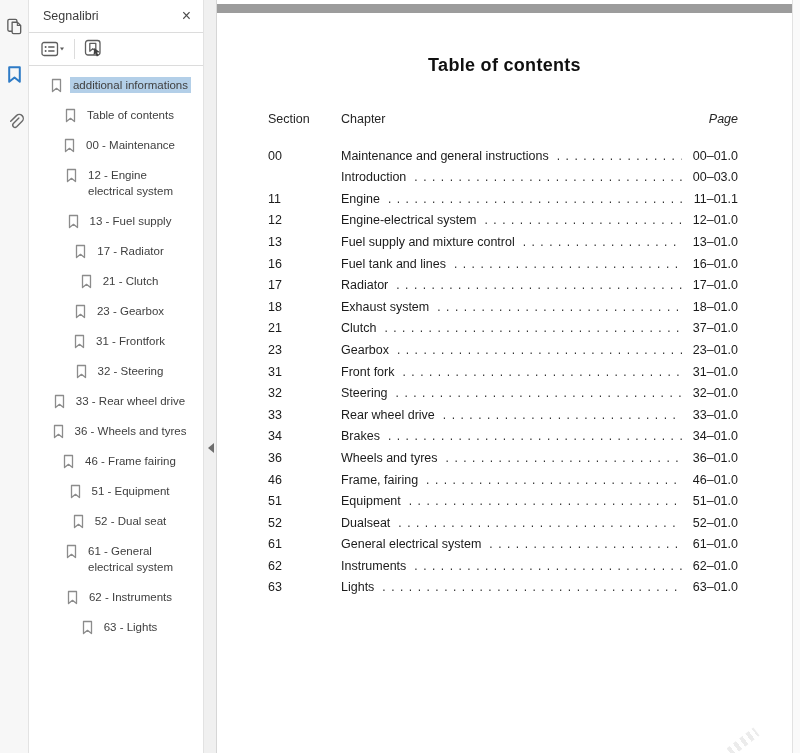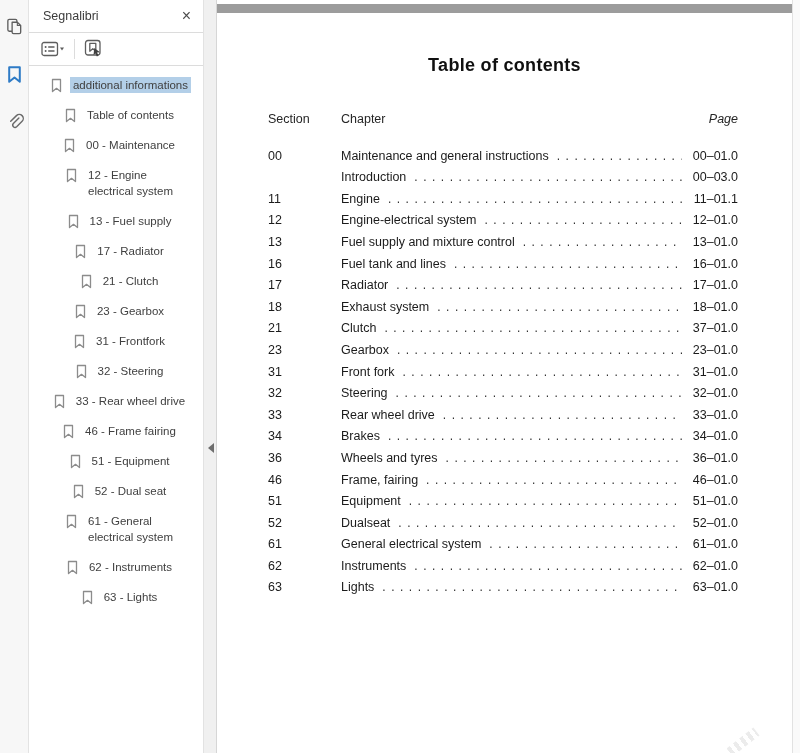--- a/index.html
+++ b/index.html
@@ -191,20 +191,26 @@
   </div>
 
   <div class="bm-item">
     <svg width="13" height="15" viewBox="0 0 13 15">
       <path d="M2.5 1.5 h8 v12 l-4 -3.2 -4 3.2 z" fill="none" stroke="#8c8c8c" stroke-width="1.3" stroke-linejoin="round"></path>
     </svg>
     <span class="bm-label">33 - Rear wheel drive</span>
   </div>
 
 
+  <div class="bm-item">
+    <svg width="13" height="15" viewBox="0 0 13 15">
+      <path d="M2.5 1.5 h8 v12 l-4 -3.2 -4 3.2 z" fill="none" stroke="#8c8c8c" stroke-width="1.3" stroke-linejoin="round"></path>
+    </svg>
+    <span class="bm-label">36 - Wheels and tyres</span>
+  </div>
 
   <div class="bm-item">
     <svg width="13" height="15" viewBox="0 0 13 15">
       <path d="M2.5 1.5 h8 v12 l-4 -3.2 -4 3.2 z" fill="none" stroke="#8c8c8c" stroke-width="1.3" stroke-linejoin="round"></path>
     </svg>
     <span class="bm-label">46 - Frame fairing</span>
   </div>
 
   <div class="bm-item">
     <svg width="13" height="15" viewBox="0 0 13 15">

